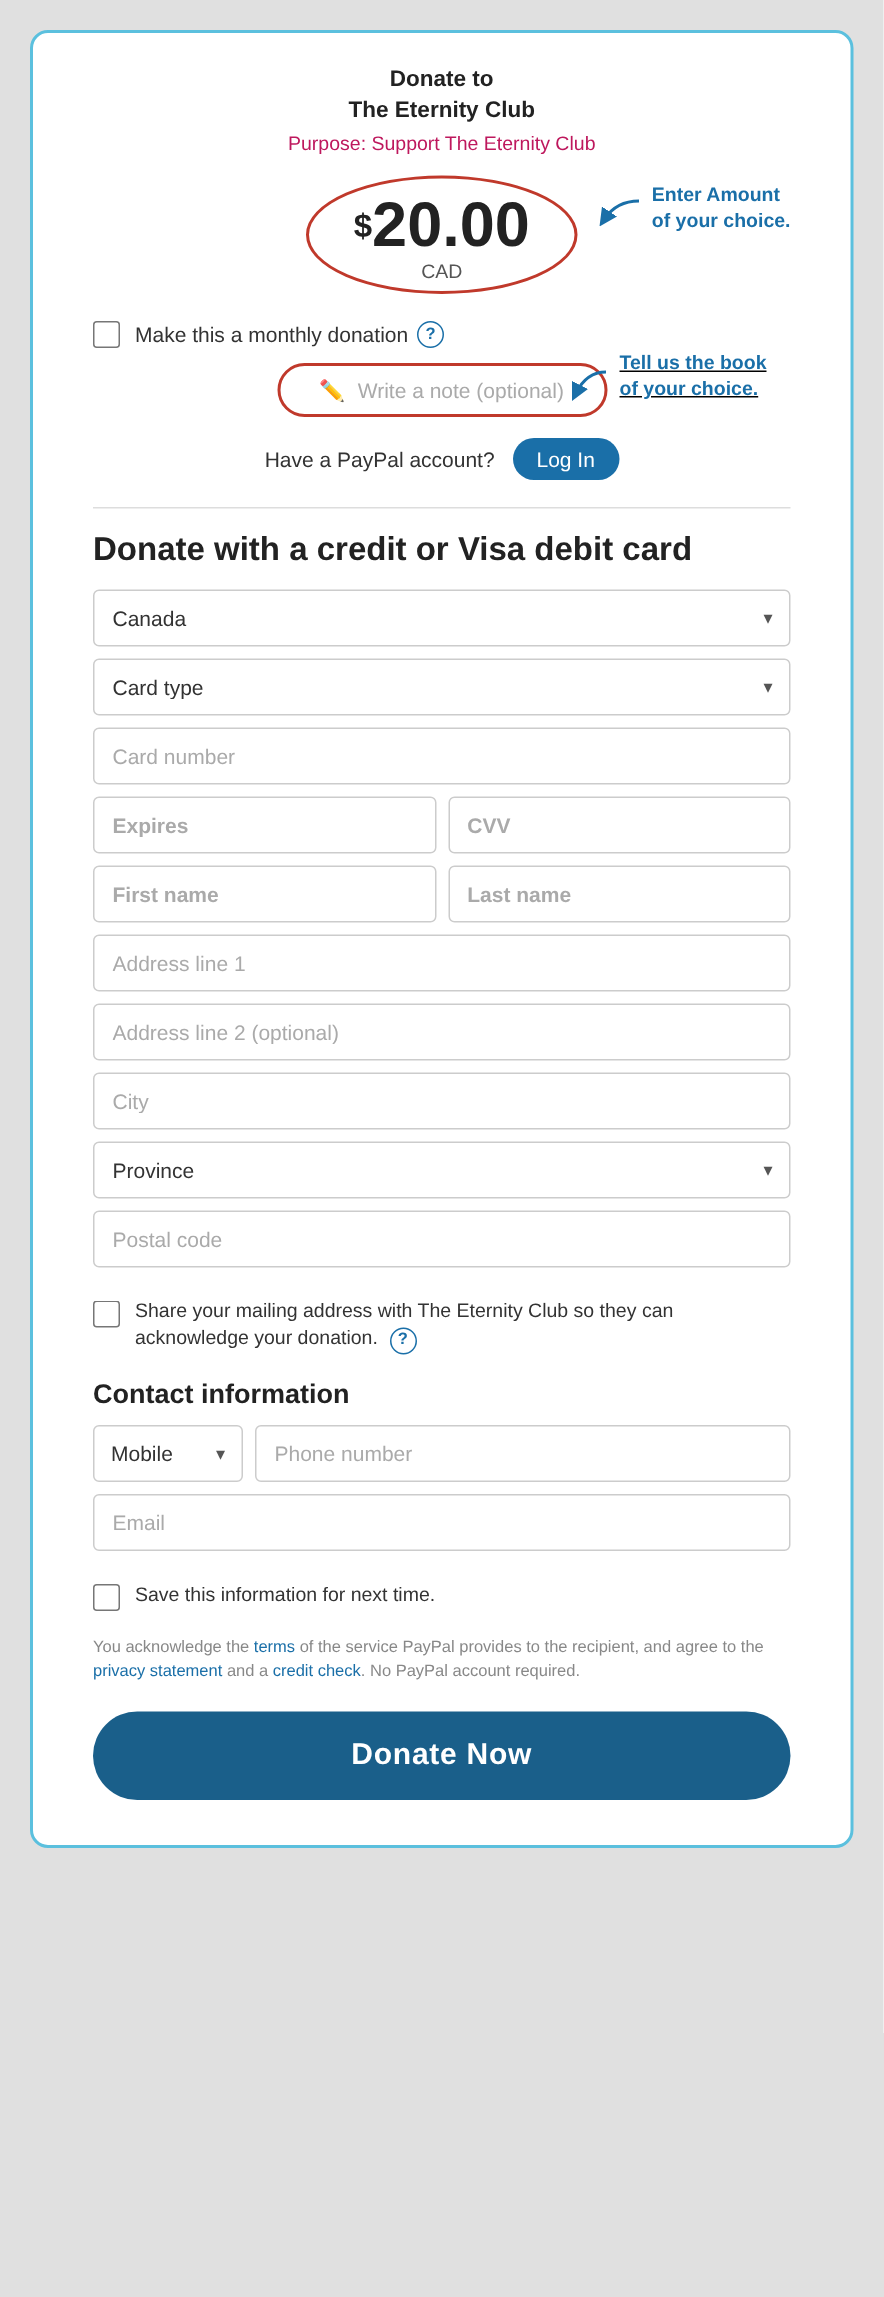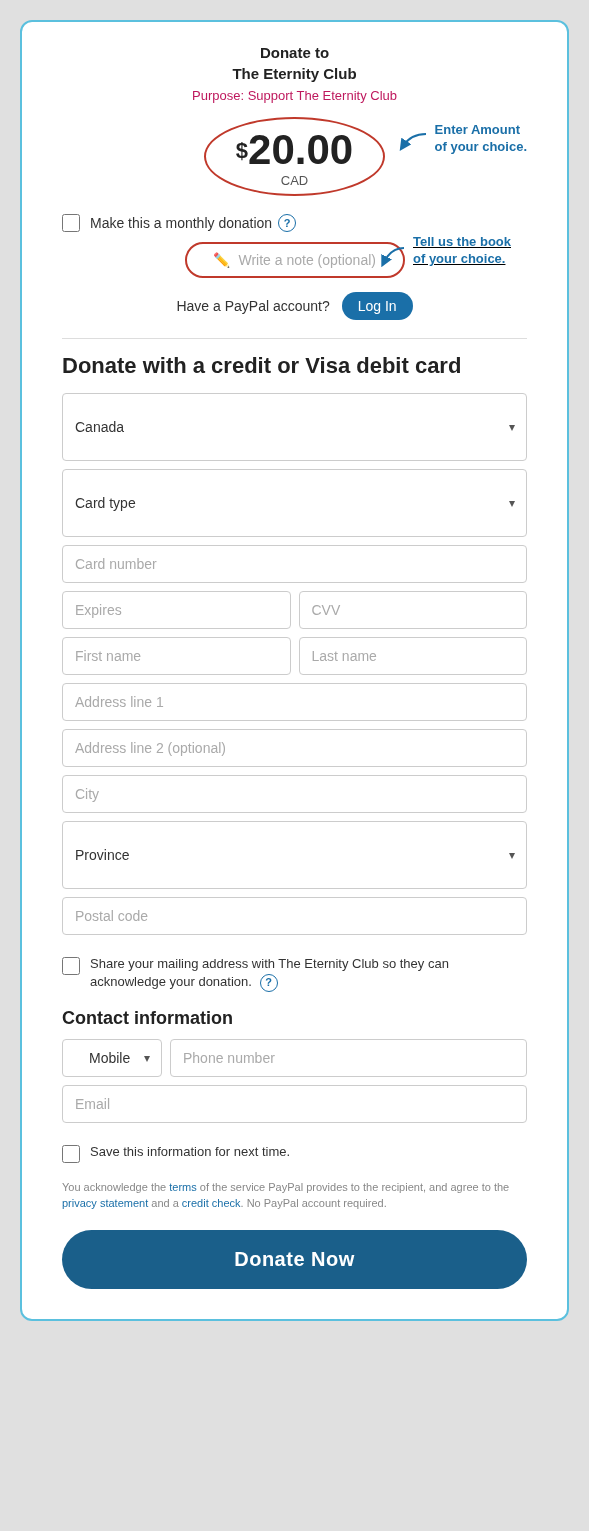--- a/index.html
+++ b/index.html
@@ -161,21 +161,21 @@
     }
     .form-input::placeholder {
       color: #aaa;
     }
     .select-wrapper {
       position: relative;
       margin-bottom: 8px;
     }
     .select-wrapper select {
       width: 100%;
-      padding: 25px 12px;
+      padding: 10px 12px;
       border: 1px solid #ccc;
       border-radius: 4px;
       font-size: 14px;
       color: #333;
       background: #fff;
       appearance: none;
       -webkit-appearance: none;
       cursor: pointer;
     }
     .select-arrow {
@@ -188,20 +188,21 @@
       font-size: 12px;
     }
     .row-2col {
       display: grid;
       grid-template-columns: 1fr 1fr;
       gap: 8px;
       margin-bottom: 8px;
     }
     .row-2col .form-input {
       margin-bottom: 0;
+      font-weight: bold;
     }
     .billing-title {
       font-size: 18px;
       font-weight: bold;
       color: #222;
       margin: 12px 0 10px 0;
     }
     .checkbox-row {
       display: flex;
       align-items: flex-start;
@@ -230,21 +231,21 @@
       display: flex;
       gap: 8px;
       margin-bottom: 8px;
     }
     .phone-type-wrapper {
       position: relative;
       flex: 0 0 100px;
     }
     .phone-type-wrapper select {
       width: 100%;
-      padding: 10px 26px;
+      padding: 10px 11px;
       border: 1px solid #ccc;
       border-radius: 4px;
       font-size: 14px;
       color: #333;
       background: #fff;
       appearance: none;
       -webkit-appearance: none;
       cursor: pointer;
     }
     .phone-number-input {

